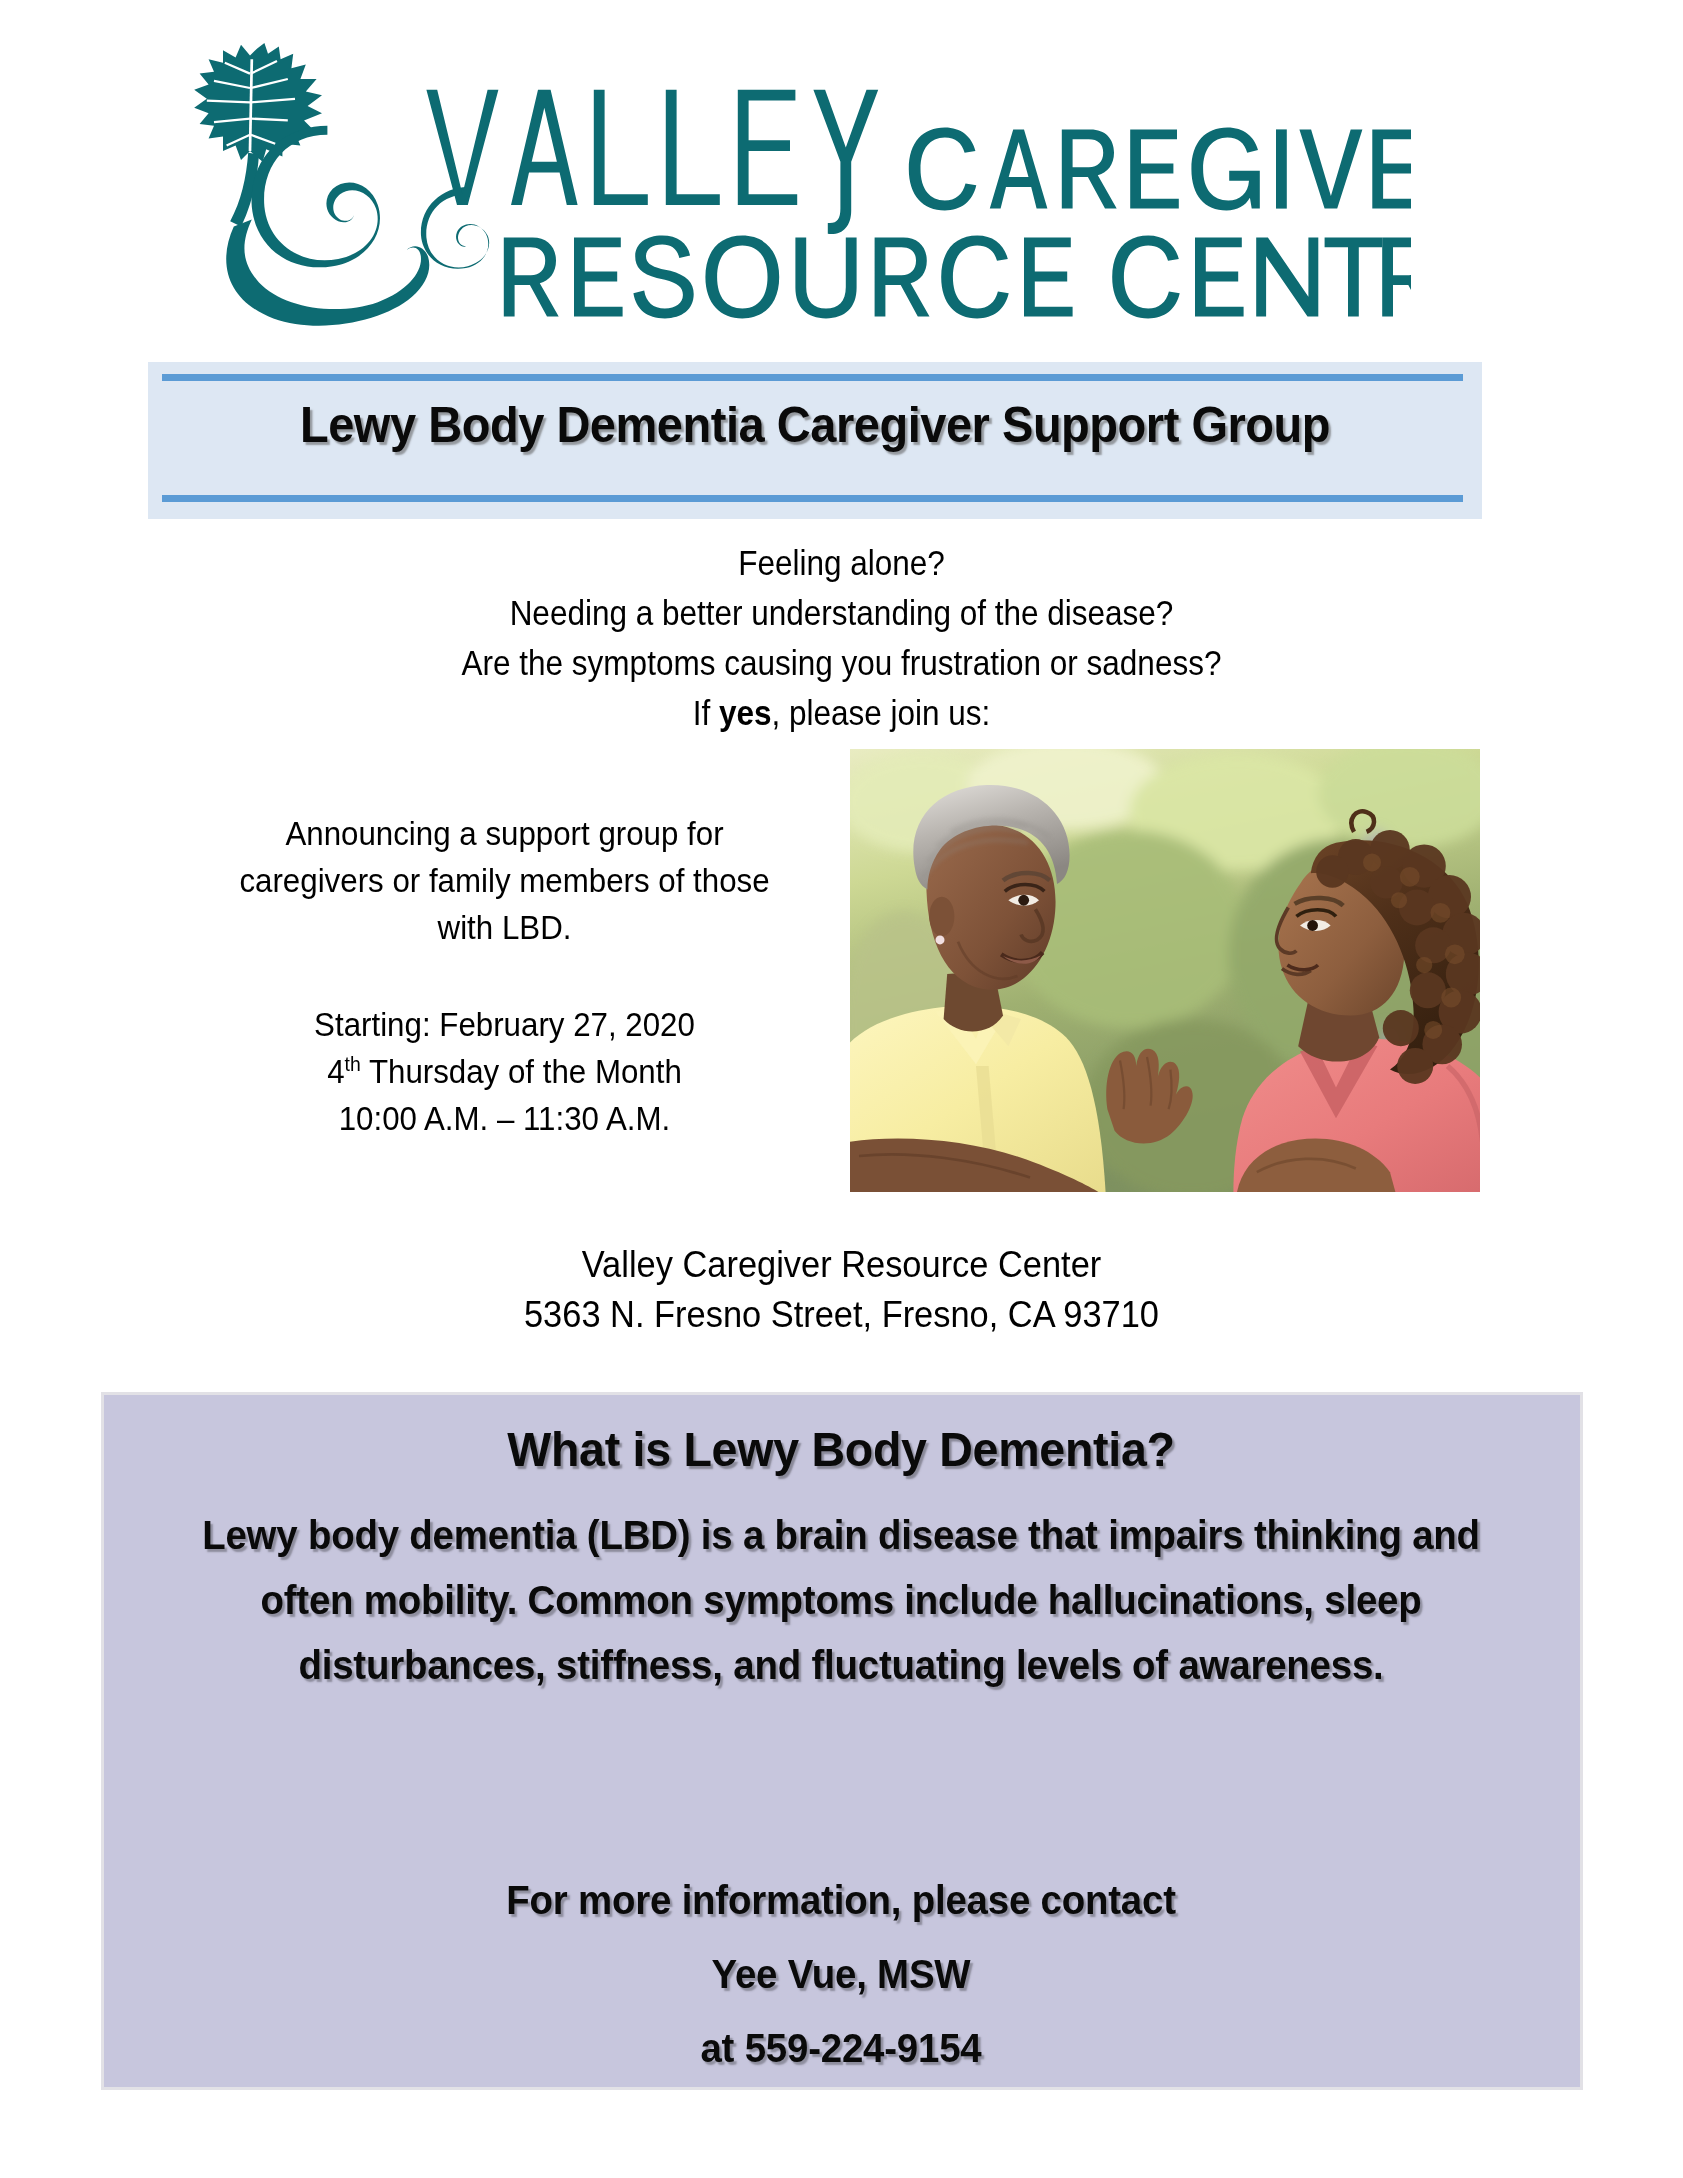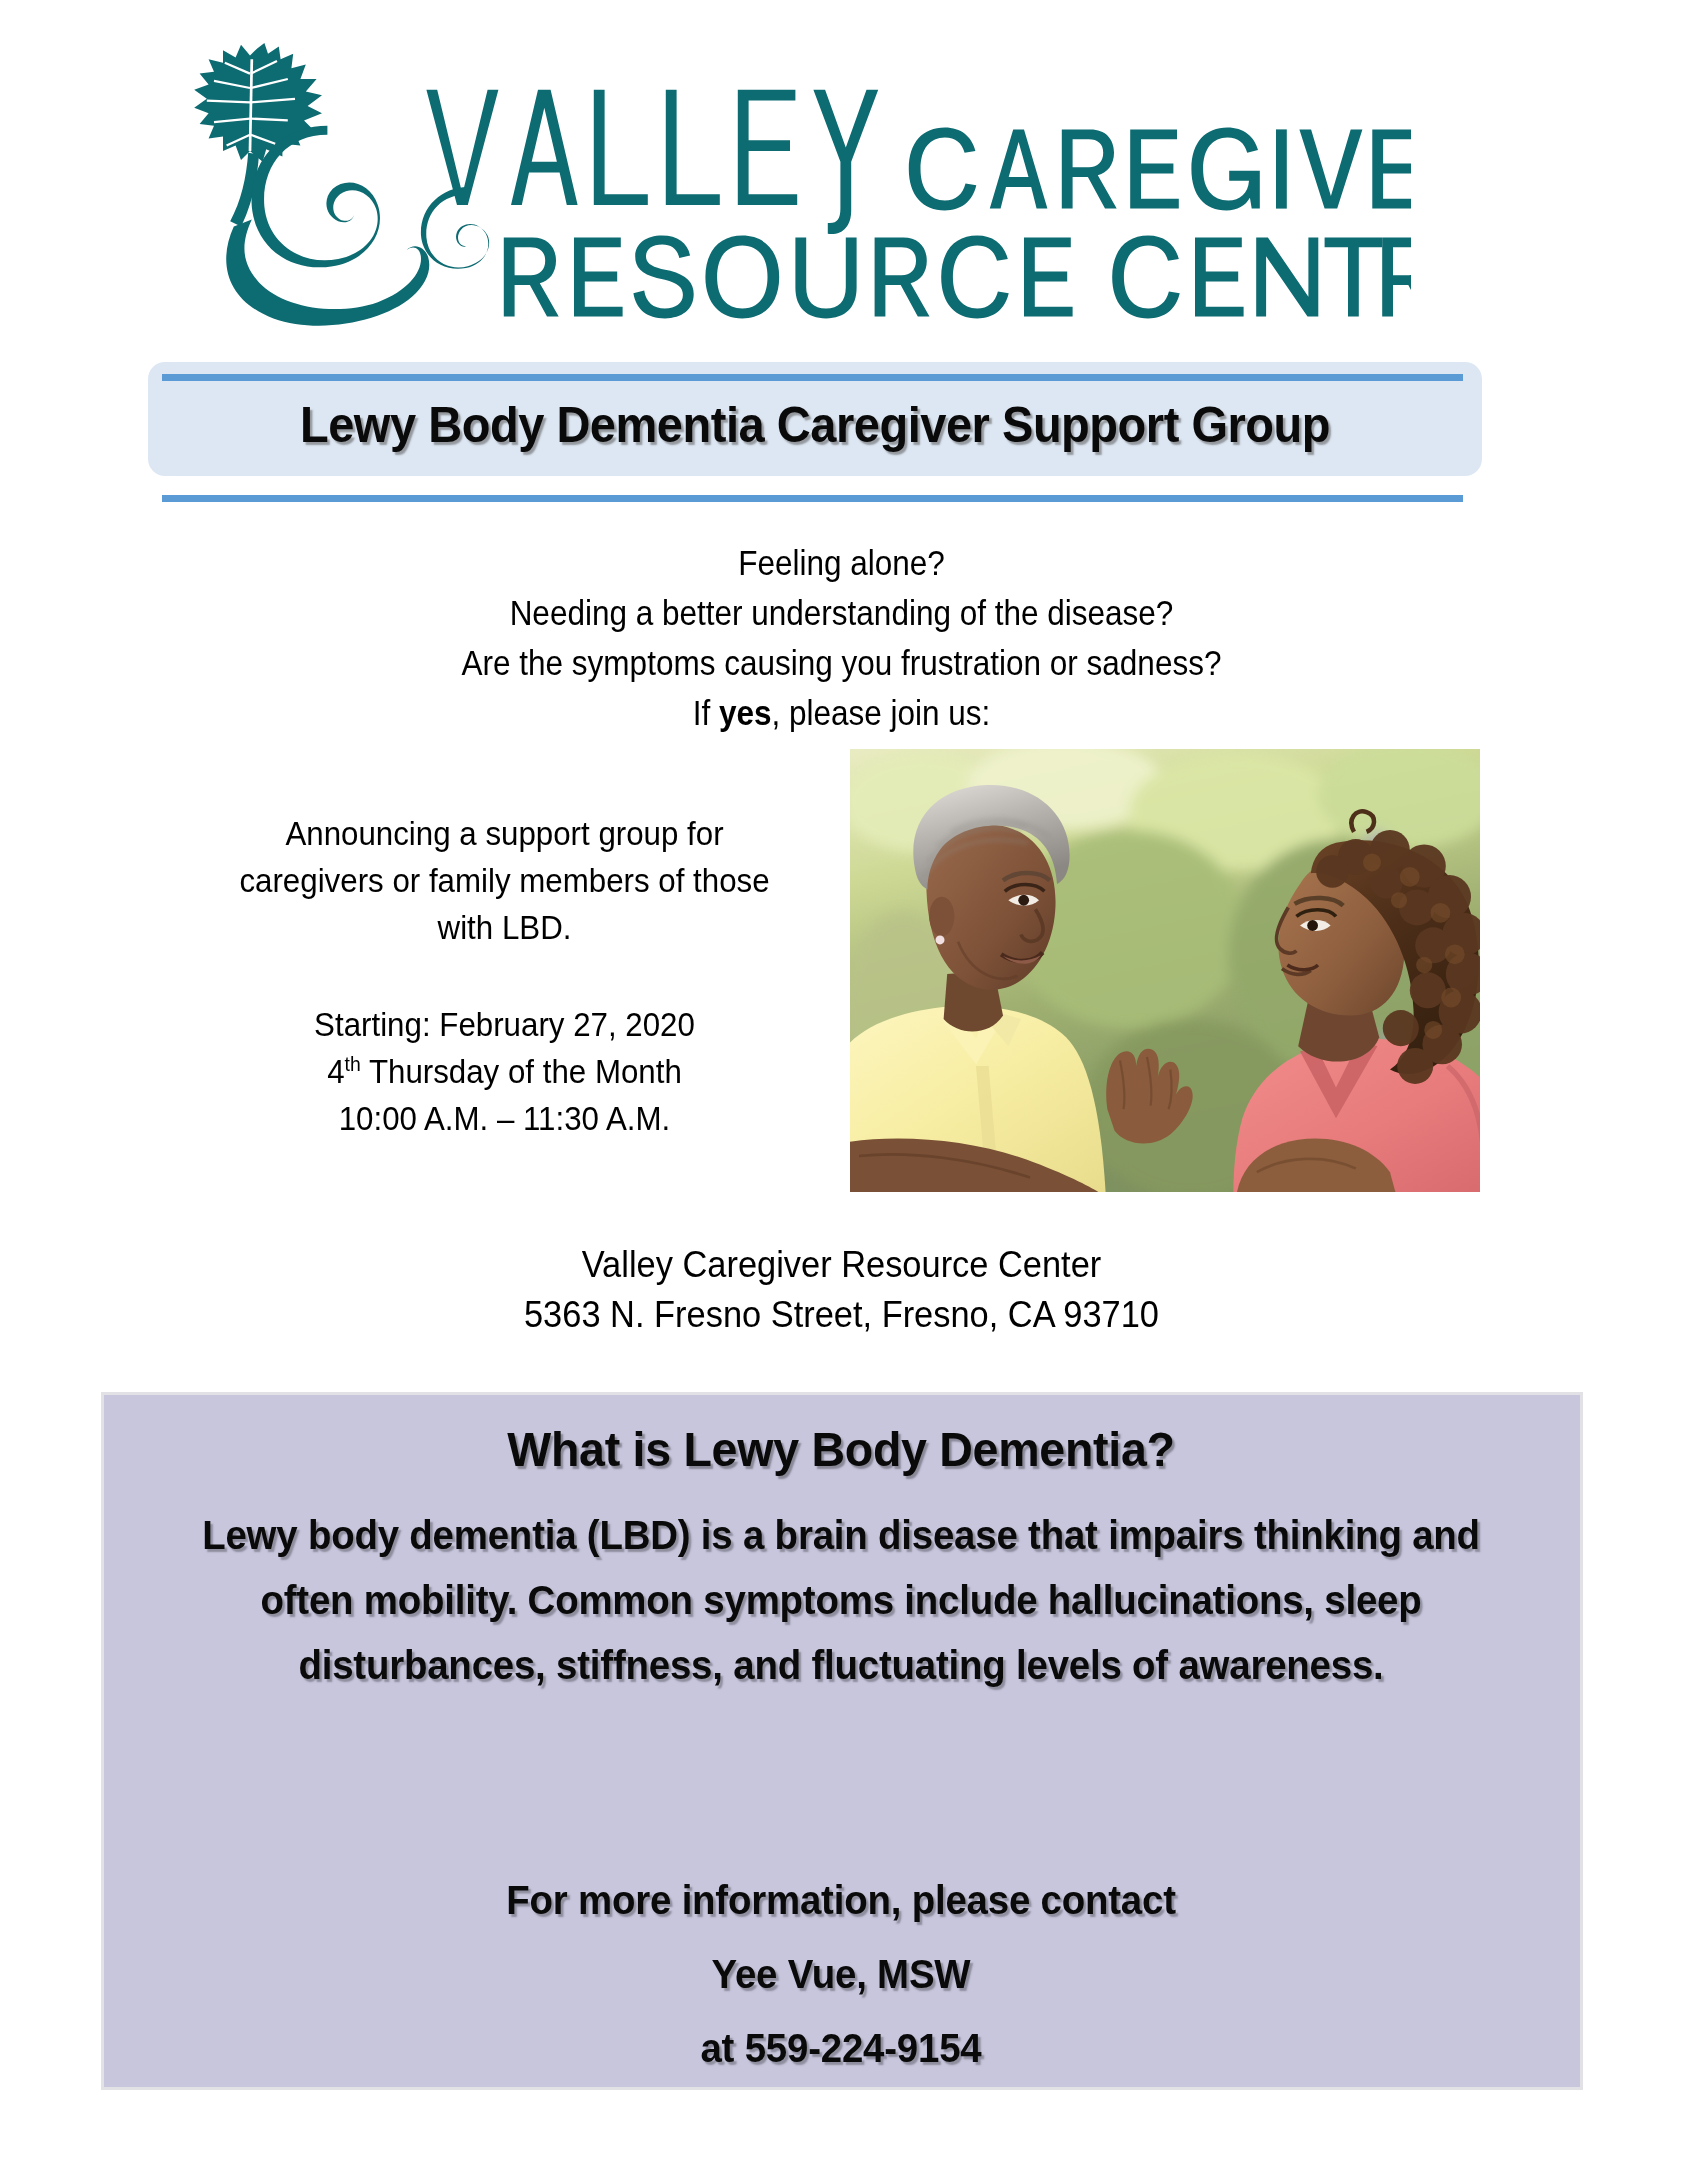--- a/index.html
+++ b/index.html
@@ -31,24 +31,23 @@
     width: 1260px;
     height: 297px;
   }
 
   
   .title-banner {
     position: absolute;
     left: 148px;
     top: 362px;
     width: 1334px;
-    height: 114px;
+    height: 157px;
     background: #dde7f3;
     box-sizing: border-box;
-    border-radius: 17px;
   }
   .banner-rule {
     position: absolute;
     left: 14.4px;
     width: 1301px;
     height: 7.2px;
     background: #5b9bd5;
   }
   .banner-rule.top { top: 11.7px; }
   .banner-rule.bottom { top: 133px; }

